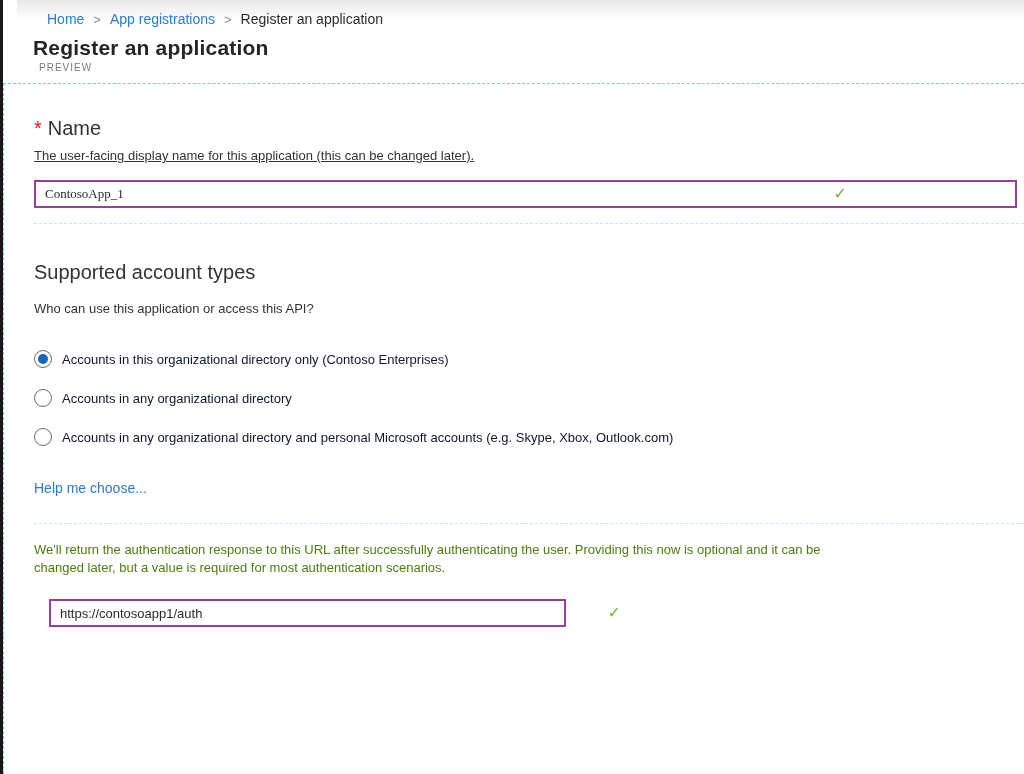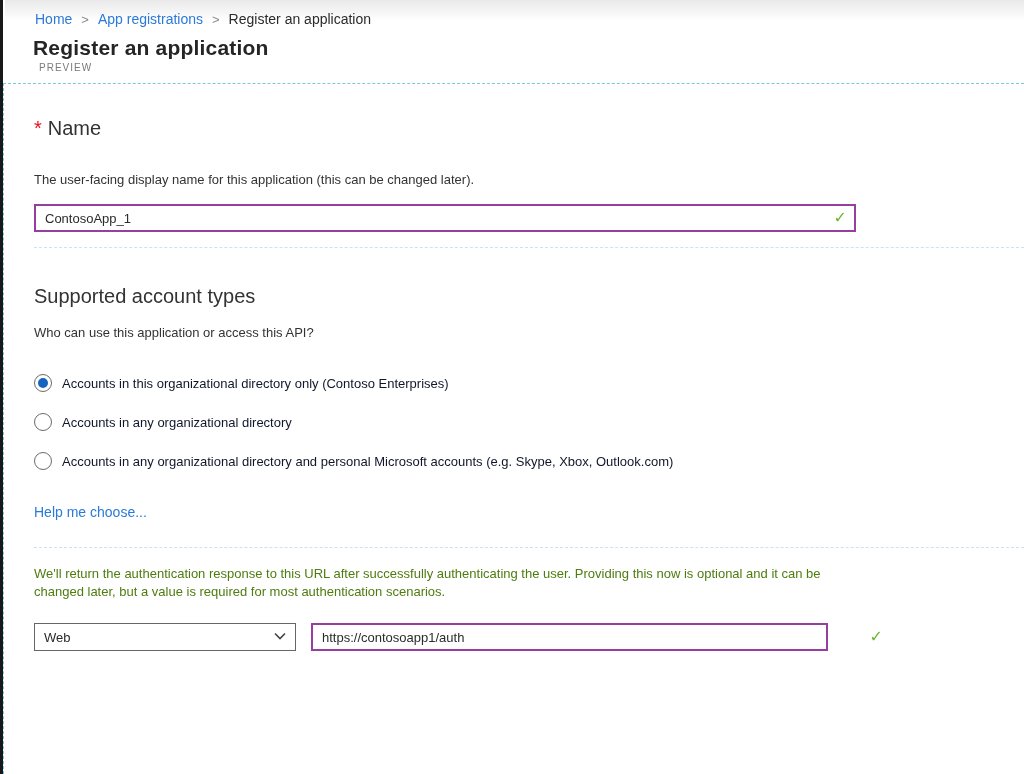--- a/index.html
+++ b/index.html
@@ -2,42 +2,42 @@
 <html><head>
 <meta charset="utf-8">
 <style>
   * { margin:0; padding:0; box-sizing:border-box; }
   html,body { width:1024px; height:774px; overflow:hidden; background:#fff;
     font-family:"Liberation Sans","DejaVu Sans",sans-serif; color:#333; }
   .page { position:relative; width:1024px; height:774px; background:#fff; }
   .left-edge { position:absolute; left:0; top:0; width:3px; height:774px; background:#181818; z-index:5; }
 
   
-  .breadcrumb-bar { position:absolute; left:5px; top:0; right:0; height:39px;
+  .breadcrumb-bar { position:absolute; left:17px; top:0; right:0; height:39px;
     background:linear-gradient(#e9e9e9,#ffffff 55%); border-bottom:1px solid #b9b9b9;
     display:flex; align-items:center; padding-left:30px; font-size:14px; }
   .crumb-link { color:#2a7ad9; text-decoration:none; cursor:pointer; }
   .crumb-sep { color:#8a8a8a; margin:0 9px; font-size:13px; }
   .crumb-current { color:#2b2b2b; }
 
   
   .blade-header { position:absolute; left:3px; top:31px; right:0; height:52px; background:#fff; padding:5px 0 0 30px; }
   .blade-title { font-size:21px; font-weight:bold; color:#252525; letter-spacing:.2px; }
   .blade-badge { font-size:10px; color:#7a7a7a; letter-spacing:1px; margin-top:2px;padding-left:6px; }
 
   
   .content { position:absolute; left:3px; top:83px; right:0; bottom:0; background:#fff;
     border-top:1px dashed #7cc6e8; border-left:1px dashed #7cc6e8; padding:0 0 0 30px; }
 
   .section-title { font-size:20px; color:#333; }
   .req { color:#e81123; margin-right:6px; }
   .desc { font-size:13px; color:#333; }
 
-  .text-input { display:block; width:822px; height:28px; border:2px solid #963fa0; background:#fff;
-    font-family:Liberation Sans, sans-serif; font-size:13px; color:#2b2b2b;
+  .text-input { display:block; width:983px; height:28px; border:2px solid #963fa0; background:#fff;
+    font-family:Liberation Serif, serif; font-size:13px; color:#2b2b2b;
     padding:0 30px 0 9px; outline:none; }
   .input-wrap { position:relative; width:822px; }
   .valid-check { position:absolute; right:9px; top:4px; color:#6db435; font-size:16px; font-weight:bold; pointer-events:none; }
 
   .dashed-sep { border:none; border-top:1px dashed rgba(124,198,232,.45); height:0; width:100%; }
 
   .radio-row { display:flex; align-items:center; margin-bottom:21px; cursor:pointer; }
   .radio-outer { width:18px; height:18px; border:1px solid #6b6b6b; border-radius:50%; background:#fff;
     display:flex; align-items:center; justify-content:center; flex:0 0 18px; }
   .radio-dot { width:10px; height:10px; border-radius:50%; background:#1565c0; display:none; }
@@ -53,21 +53,21 @@
     display:flex; align-items:center; padding:0 28px 0 9px; font-size:13px; color:#2b2b2b; cursor:pointer; }
   .chevron { position:absolute; right:9px; top:6px; width:12px; height:12px; }
   .chevron svg { display:block; }
   .uri-input-wrap { position:relative; margin-left:15px; width:581px; }
   .uri-input { display:block; width:517px; height:28px; border:2px solid #963fa0; background:#fff;
     font-family:"Liberation Sans","DejaVu Sans",sans-serif; font-size:13px; color:#2b2b2b;
     padding:0 28px 0 9px; outline:none; }
 
   
   .mt-name { margin-top:33px; }
-  .mt-namedesc { margin-top:32px; }
+  .mt-namedesc { margin-top:8px;text-decoration:underline; }
   .mt-nameinput { margin-top:17px; }
   .mt-sep1 { margin-top:15px; }
   .mt-acct { margin-top:37px; }
   .mt-question { margin-top:17px; }
   .mt-radios { margin-top:34px; }
   .mt-help { margin-top:13px; }
   .mt-sep2 { margin-top:26px; }
   .mt-redirect { margin-top:35px; }
   .mt-redirectdesc { margin-top:17px; }
 </style>
@@ -126,28 +126,20 @@
     </div>
 
     <a class="help-link mt-help">Help me choose...</a>
 
     <hr class="dashed-sep mt-sep2">
 
     
     <div class="redirect-desc mt-redirectdesc">We'll return the authentication response to this URL after successfully authenticating the user. Providing this now is optional and it can be changed later, but a value is required for most authentication scenarios.</div>
 
     <div class="uri-row">
-      <div class="platform-select">
-        <span>Web</span>
-        <span class="chevron">
-          <svg width="12" height="12" viewBox="0 0 12 12">
-              <polyline points="1,3.5 6,8.5 11,3.5" fill="none" stroke="#444" stroke-width="1.6"></polyline>
-            </svg>
-        </span>
-      </div>
       <div class="uri-input-wrap">
         <input class="uri-input" type="text" value="https://contosoapp1/auth" style="">
         <span class="valid-check">✓</span>
       </div>
     </div>
 
   </div>
 </div>
 
 </body></html>

